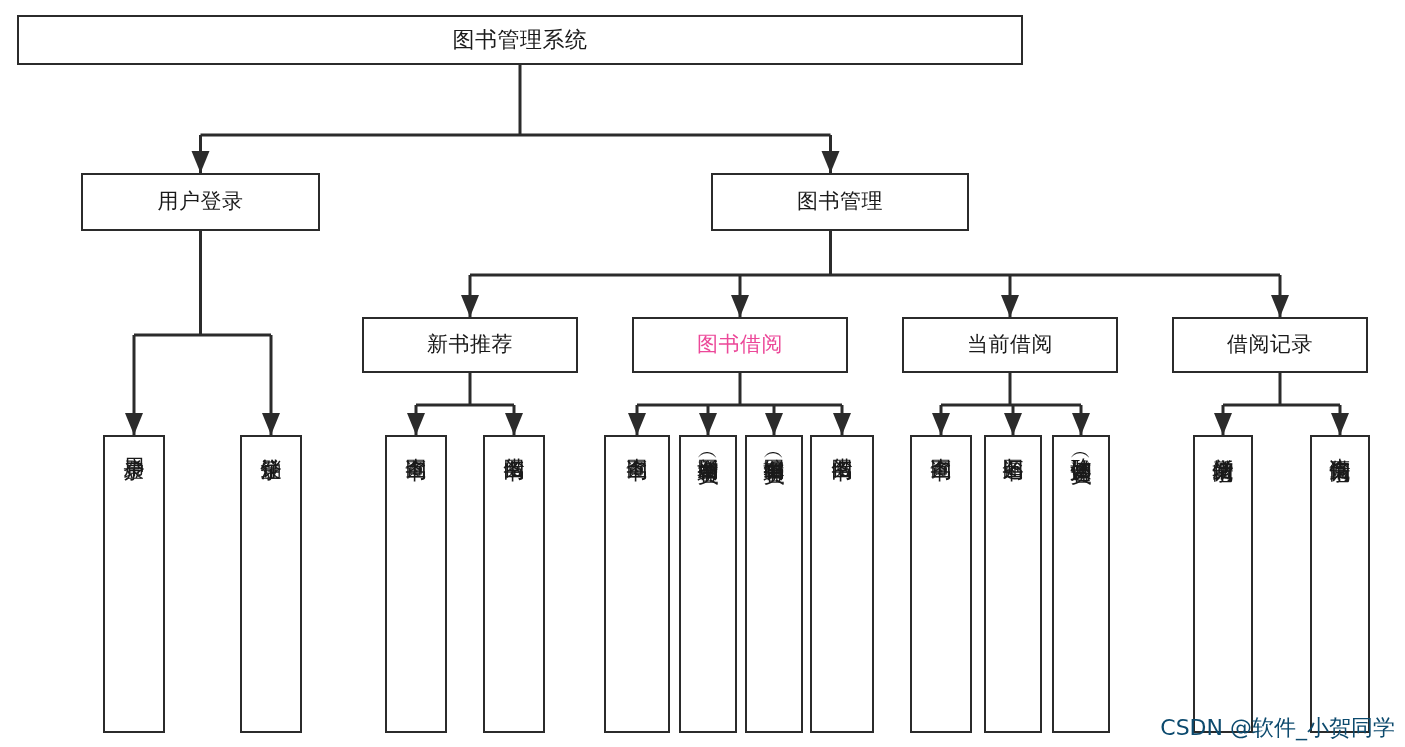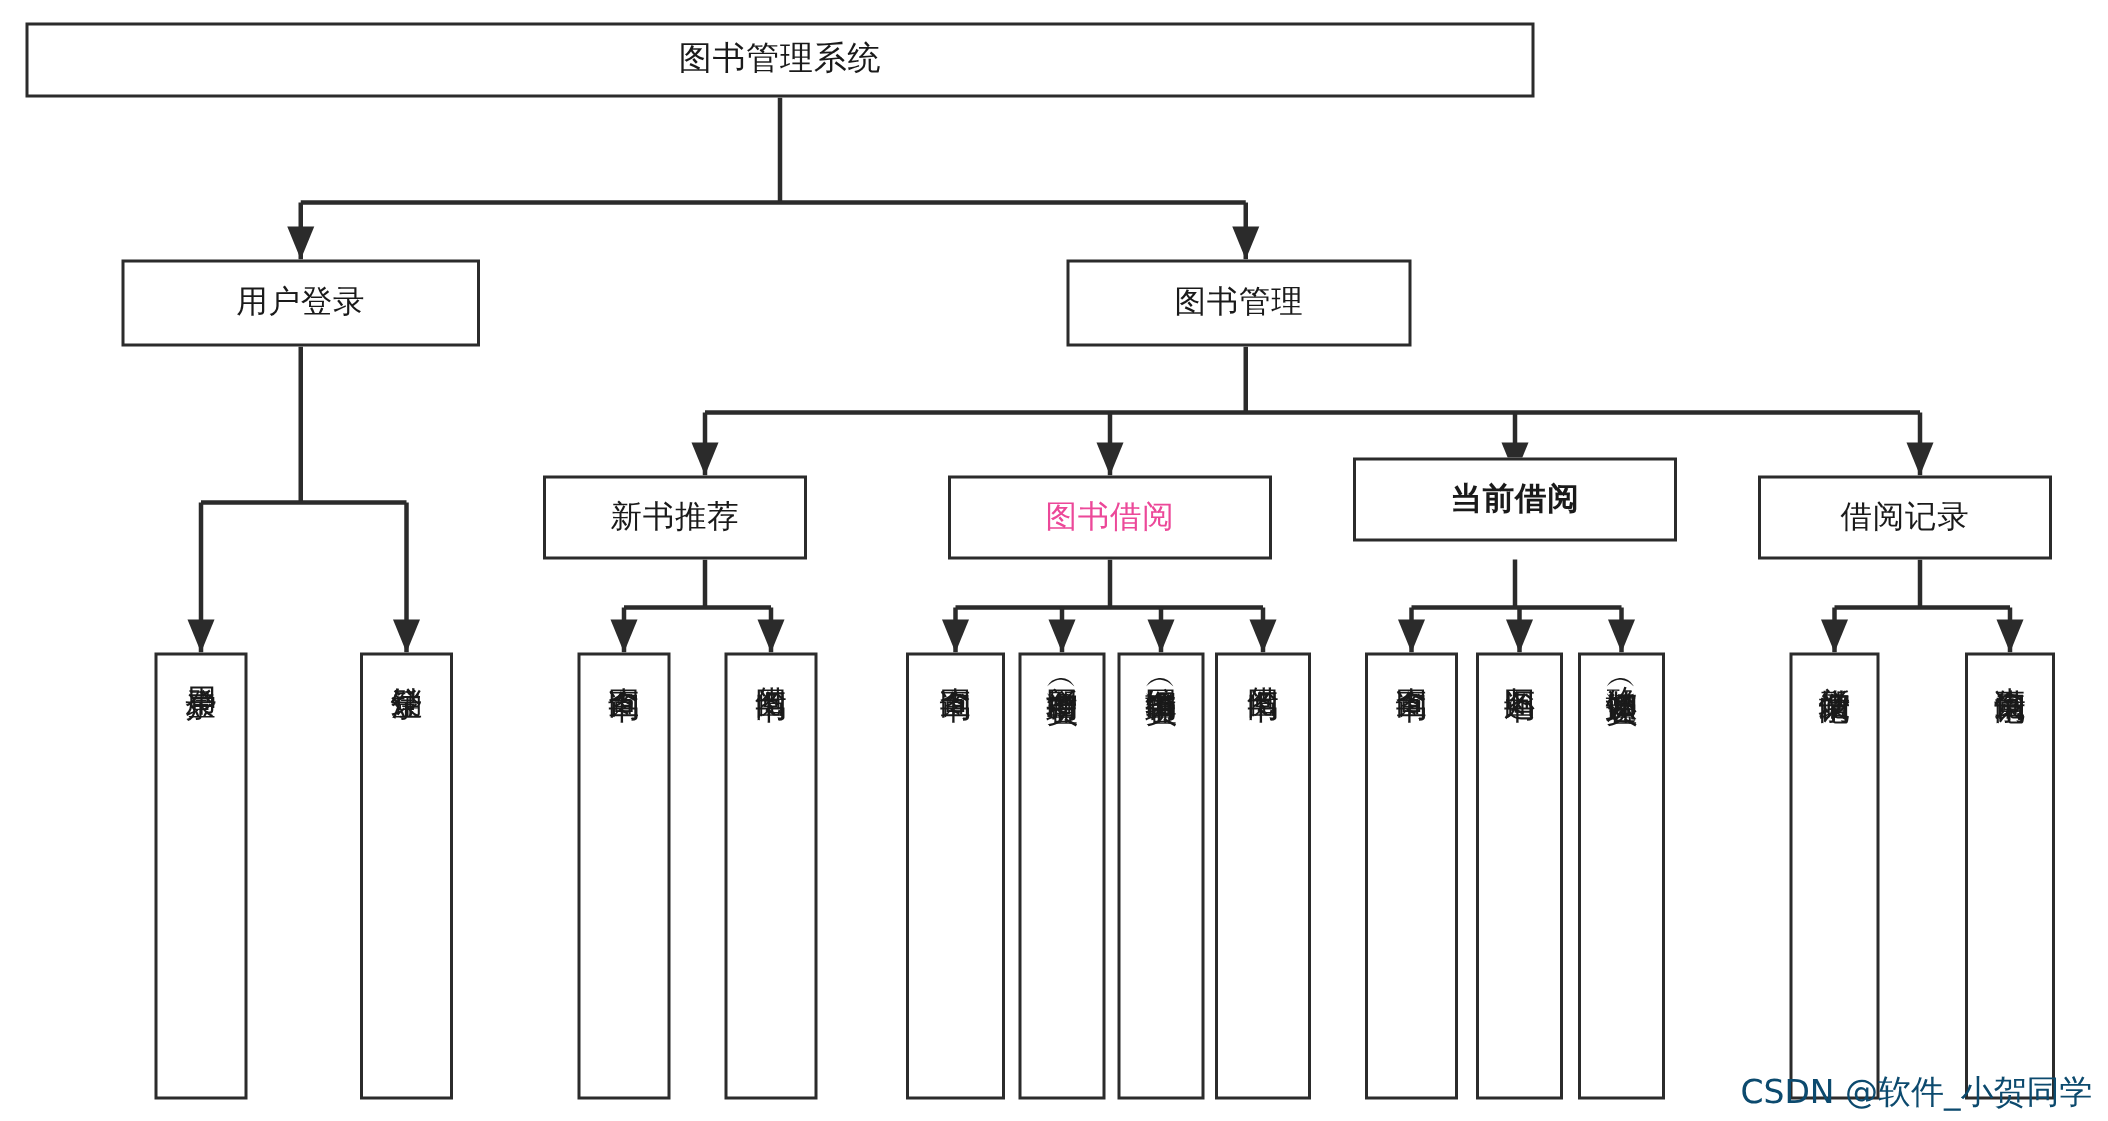--- a/index.html
+++ b/index.html
@@ -132,30 +132,30 @@
       <line x1="1340" y1="405" x2="1340" y2="435" stroke="#2b2b2b" stroke-width="3" stroke-linecap="butt"></line>
       <path d="M 1331 413 L 1349 413 L 1340 435 Z" fill="#2b2b2b"></path>
     </svg>
   <div id="nodes">
       <div class="node horiz root" style="left: 17px; top: 15px; width: 1006px; height: 50px; border-color: rgb(43, 43, 43); background: rgb(255, 255, 255); color: rgb(26, 26, 26); align-items: center;">
         <span class="label">图书管理系统</span>
       </div>
       <div class="node horiz" style="left: 81px; top: 173px; width: 239px; height: 58px; border-color: rgb(43, 43, 43); background: rgb(255, 255, 255); color: rgb(26, 26, 26);">
         <span class="label">用户登录</span>
       </div>
-      <div class="node horiz" style="left: 711px; top: 173px; width: 230px; height: 58px; border-color: rgb(43, 43, 43); background: rgb(255, 255, 255); color: rgb(26, 26, 26);">
+      <div class="node horiz" style="left: 711px; top: 173px; width: 258px; height: 58px; border-color: rgb(43, 43, 43); background: rgb(255, 255, 255); color: rgb(26, 26, 26);">
         <span class="label">图书管理</span>
       </div>
-      <div class="node horiz" style="left: 362px; top: 317px; width: 176px; height: 56px; border-color: rgb(43, 43, 43); background: rgb(255, 255, 255); color: rgb(26, 26, 26);">
+      <div class="node horiz" style="left: 362px; top: 317px; width: 216px; height: 56px; border-color: rgb(43, 43, 43); background: rgb(255, 255, 255); color: rgb(26, 26, 26);">
         <span class="label">新书推荐</span>
       </div>
       <div class="node horiz" style="left: 632px; top: 317px; width: 216px; height: 56px; border-color: rgb(43, 43, 43); background: rgb(255, 255, 255); color: #ec4899;">
         <span class="label">图书借阅</span>
       </div>
-      <div class="node horiz" style="left: 902px; top: 305px; width: 216px; height: 56px; border-color: rgb(43, 43, 43); background: rgb(255, 255, 255); color: rgb(26, 26, 26); font-weight: bold;">
+      <div class="node horiz" style="left: 902px; top: 317px; width: 216px; height: 56px; border-color: rgb(43, 43, 43); background: rgb(255, 255, 255); color: rgb(26, 26, 26);">
         <span class="label">当前借阅</span>
       </div>
       <div class="node horiz" style="left: 1172px; top: 317px; width: 196px; height: 56px; border-color: rgb(43, 43, 43); background: rgb(255, 255, 255); color: rgb(26, 26, 26);">
         <span class="label">借阅记录</span>
       </div>
       <div class="node vert" style="left: 103px; top: 435px; width: 62px; height: 298px; border-color: rgb(43, 43, 43); background: rgb(255, 255, 255); color: rgb(26, 26, 26);">
         <span class="label">用户登录</span>
       </div>
       <div class="node vert" style="left: 240px; top: 435px; width: 62px; height: 298px; border-color: rgb(43, 43, 43); background: rgb(255, 255, 255); color: rgb(26, 26, 26);">
         <span class="label">注销登录</span>

